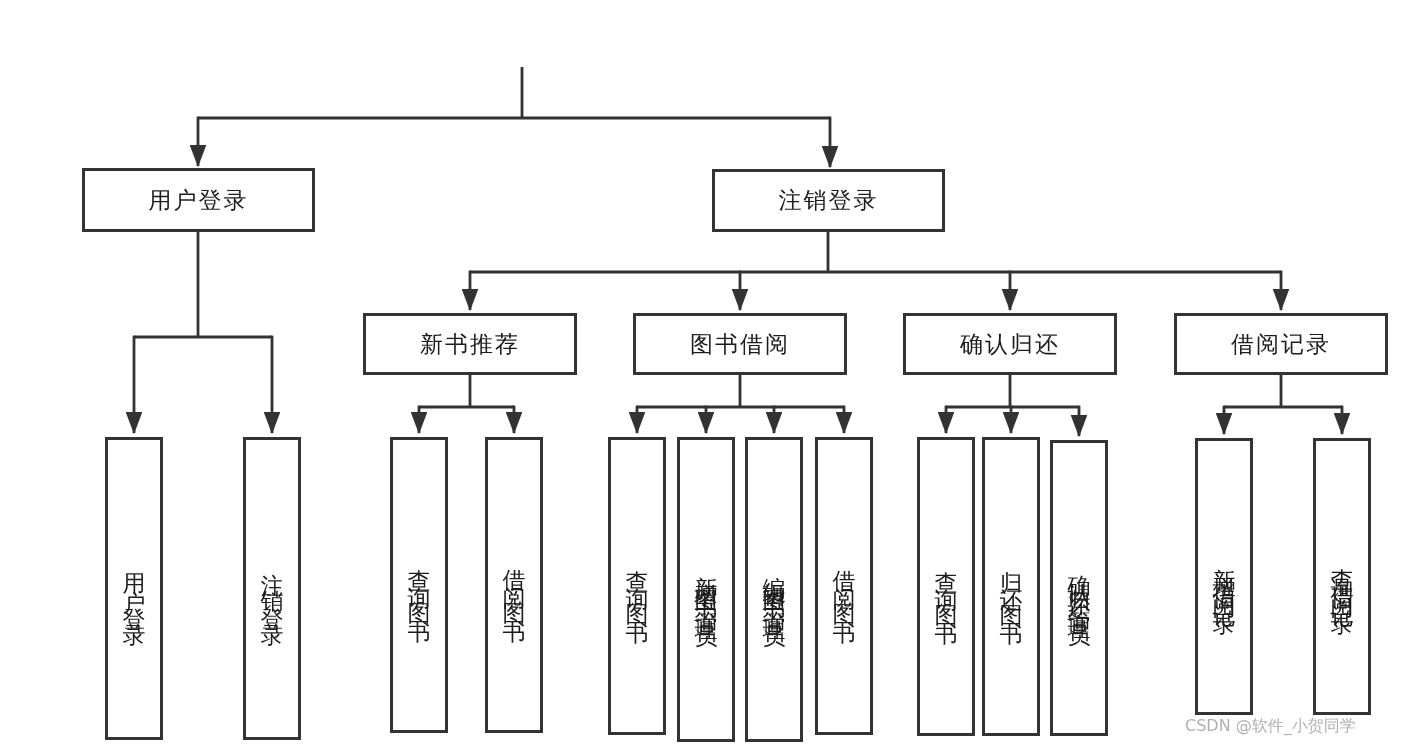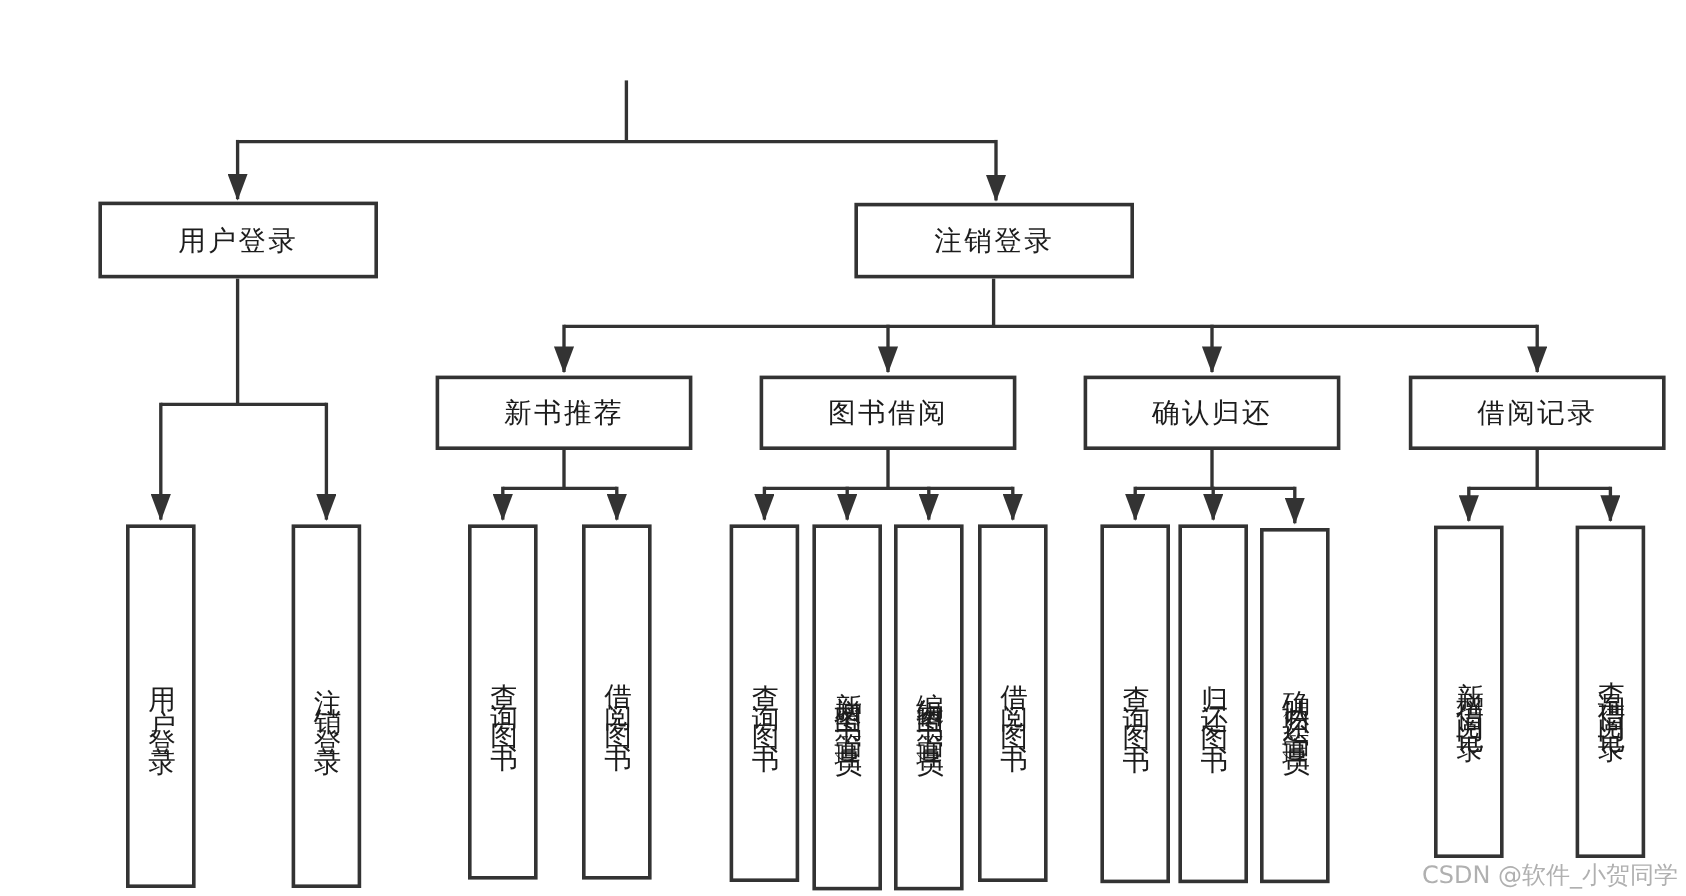--- a/index.html
+++ b/index.html
@@ -48,21 +48,21 @@
     line-height: 1;
   }
   .ls-4 { letter-spacing: 17px; }
   .ls-6 { letter-spacing: 9px; }
   .ls-9 { letter-spacing: 7px; }
   .watermark {
     position: absolute;
     left: 1185px;
     top: 716px;
     width: 220px;
-    font-size: 20px;
+    font-size: 16px;
     color: #b0b0b0;
     white-space: nowrap;
     text-shadow: 0 0 1px #ffffff;
   }
 </style>
 </head>
 <body>
 
 <div class="stage">
 

